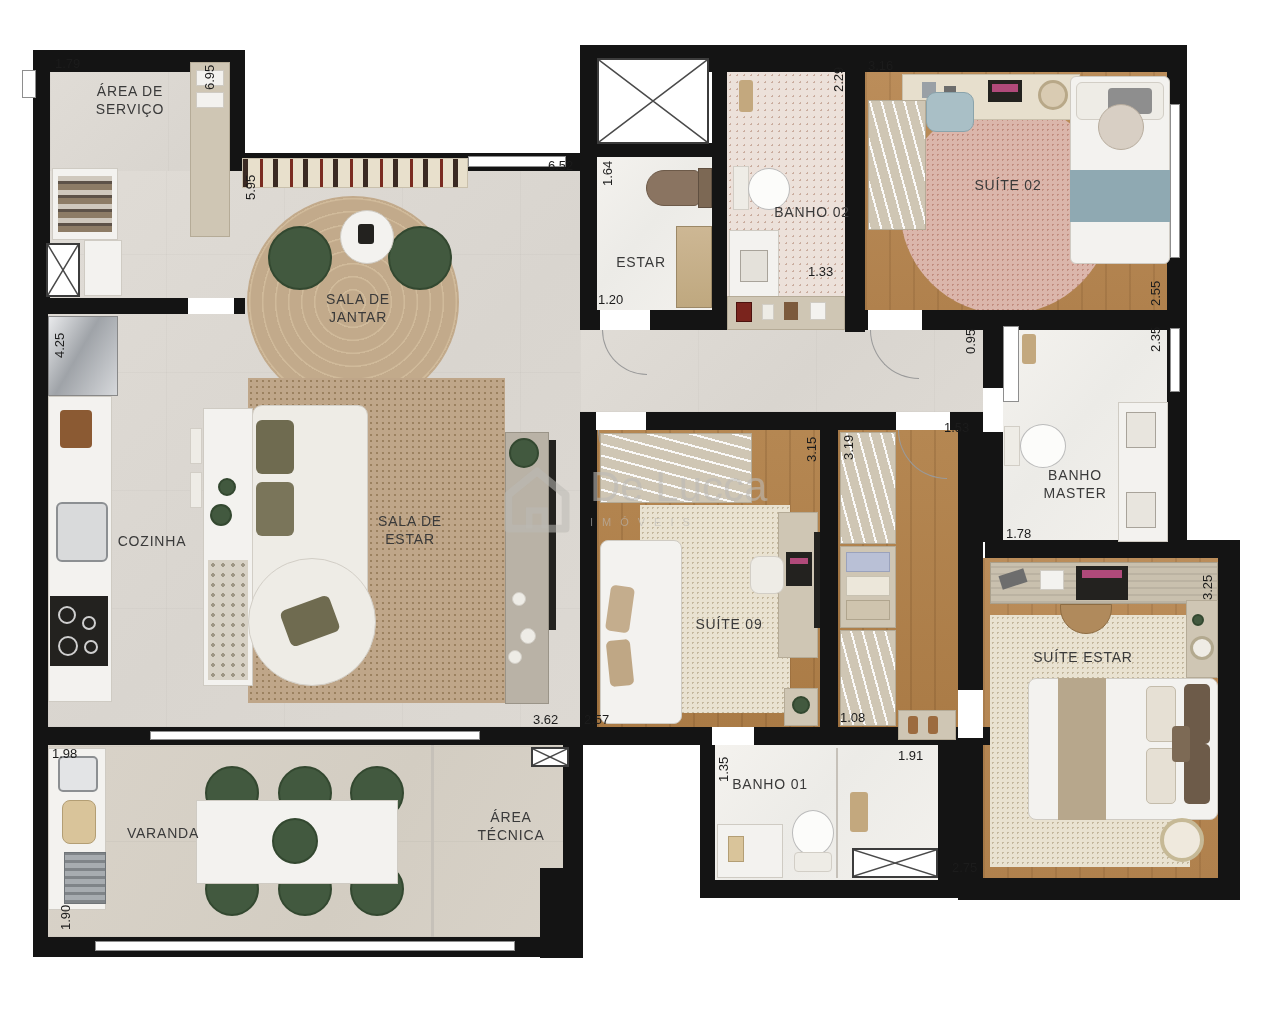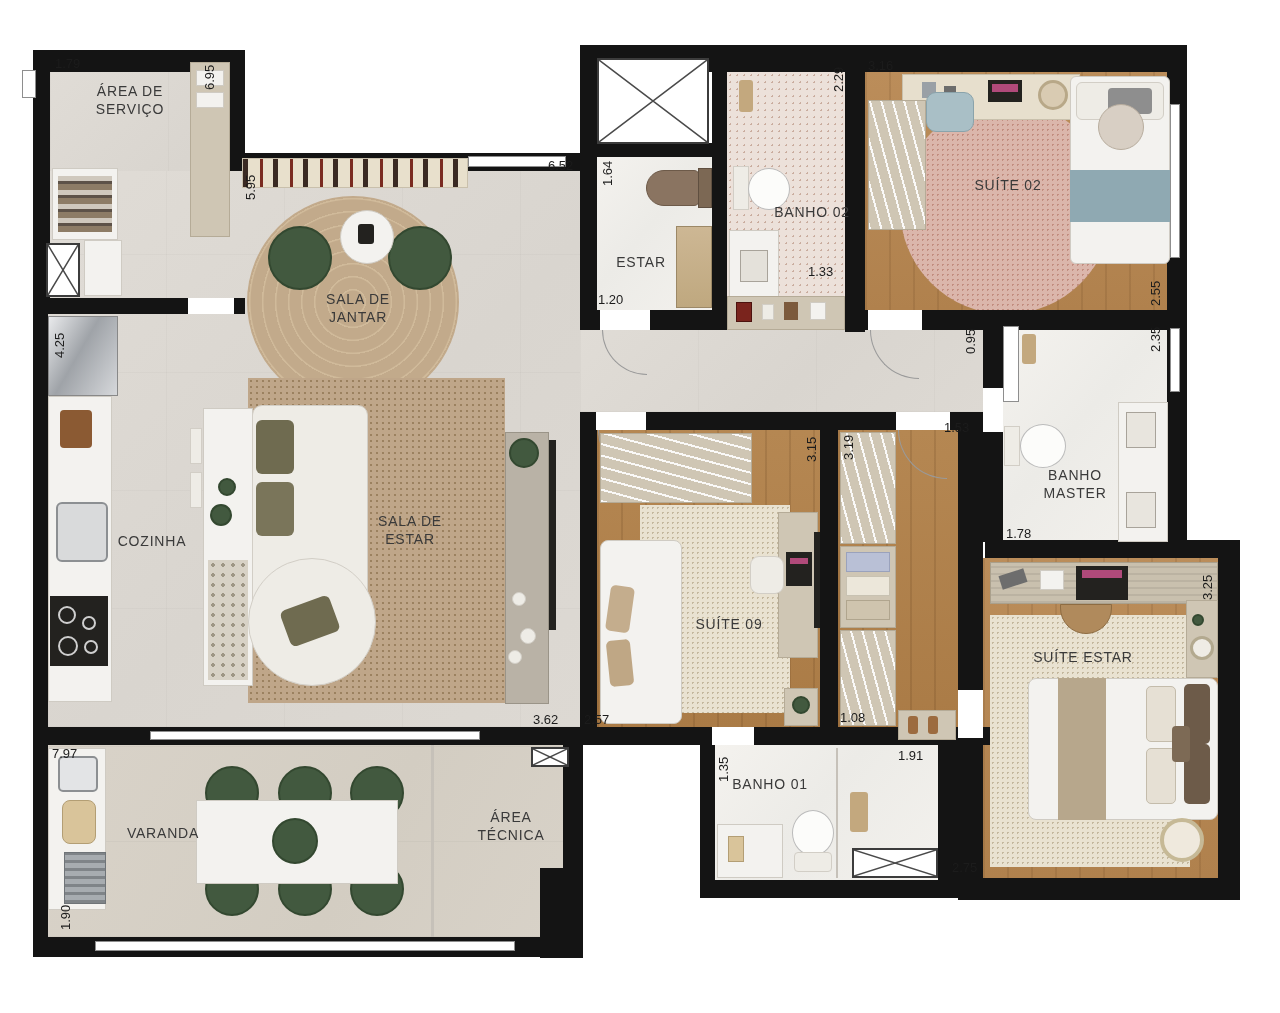--- a/index.html
+++ b/index.html
@@ -335,17 +335,27 @@
   <span class="dim" style="left:1006px;top:526px">1.78</span>
   <span class="dim v" style="left:841px;top:460px">3.19</span>
   <span class="dim" style="left:840px;top:710px">1.08</span>
   <span class="dim v" style="left:804px;top:462px">3.15</span>
   <span class="dim" style="left:584px;top:712px">2.57</span>
   <span class="dim" style="left:533px;top:712px">3.62</span>
   <span class="dim v" style="left:1200px;top:600px">3.25</span>
   <span class="dim" style="left:952px;top:860px">2.75</span>
   <span class="dim v" style="left:716px;top:782px">1.35</span>
   <span class="dim" style="left:898px;top:748px">1.91</span>
-  <span class="dim" style="left:52px;top:746px">7.97</span>
+  <span class="dim" style="left:52px;top:746px">1.98</span>
   <span class="dim v" style="left:58px;top:930px">1.90</span>
 
+  <div class="wm">
+    <svg width="78" height="84" viewBox="0 0 60 64">
+      <path d="M8 28 L30 10 L52 28 L52 54 L8 54 Z" fill="none" stroke="rgba(187,185,181,0.55)" stroke-width="6" stroke-linejoin="round"></path>
+      <path d="M24 54 L24 40 L36 40 L36 54" fill="none" stroke="rgba(187,185,181,0.55)" stroke-width="5"></path>
+    </svg>
+    <div style="margin-left:14px">
+      <div class="wm-brand">De Lucca</div>
+      <div class="wm-sub">IMÓVEIS</div>
+    </div>
+  </div>
 
 </div>
 
 </body></html>

